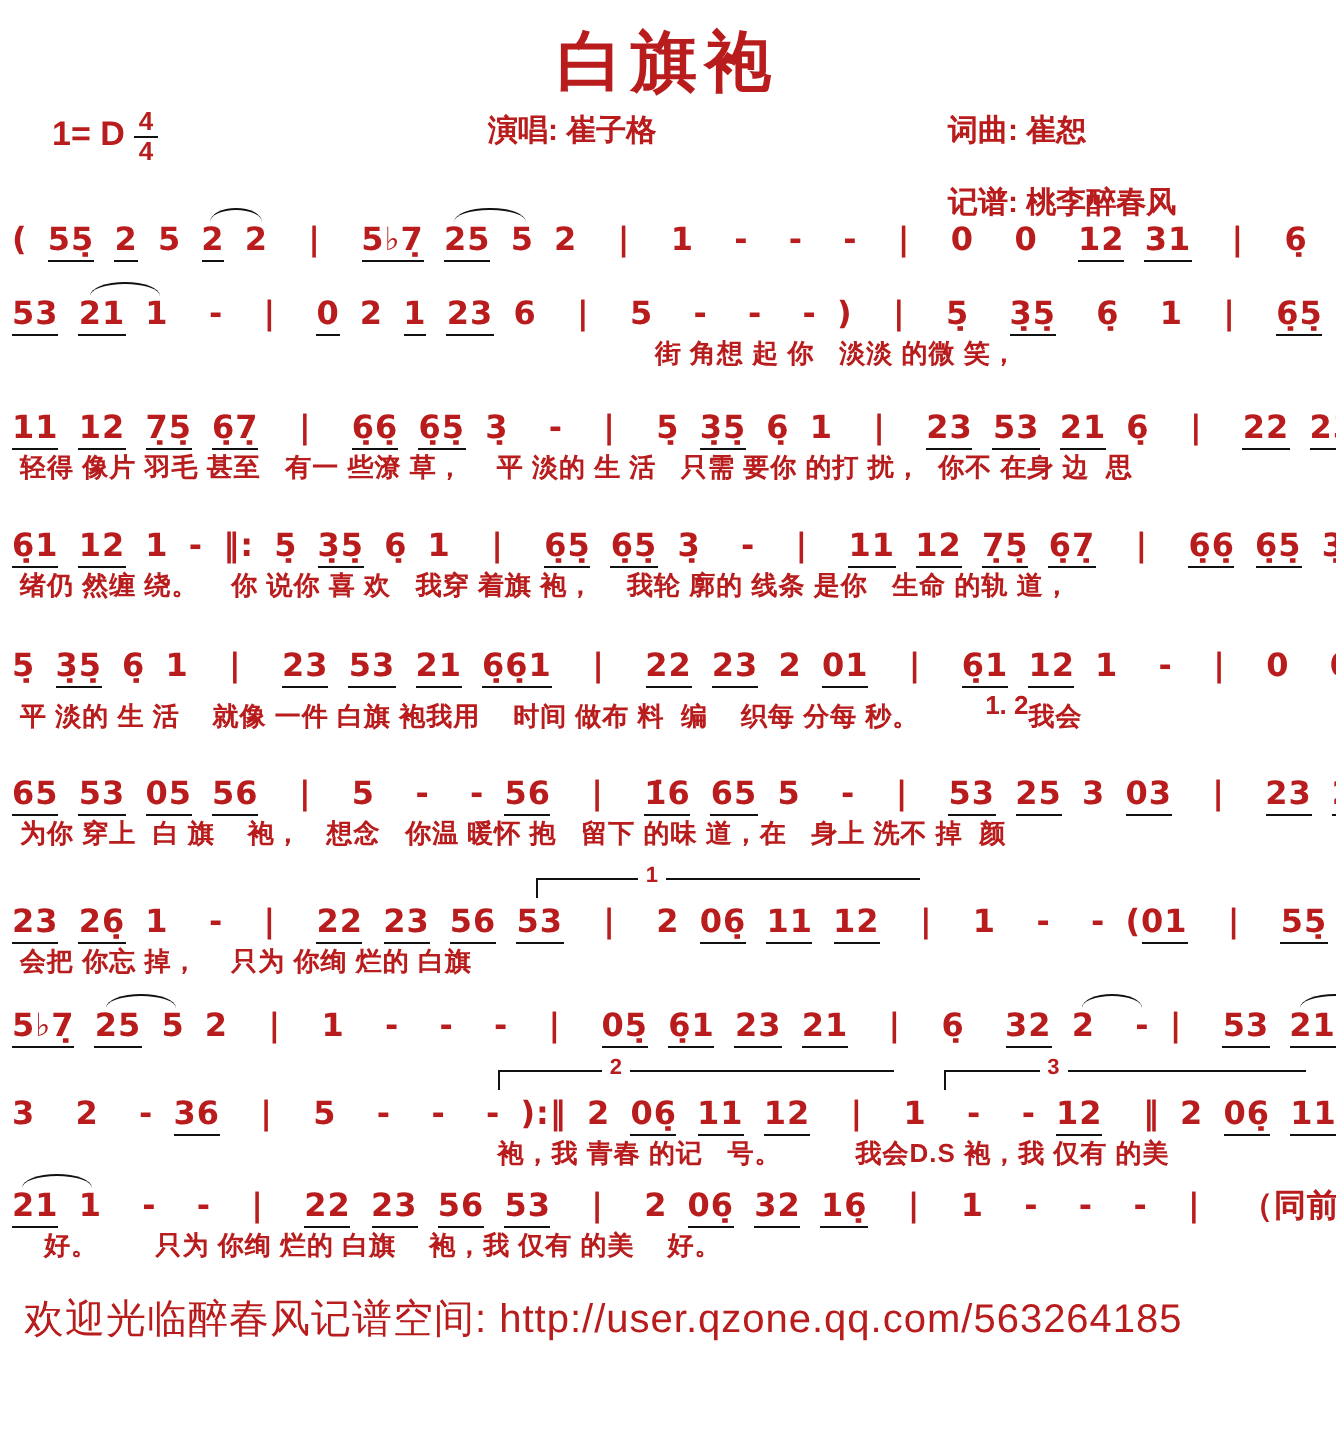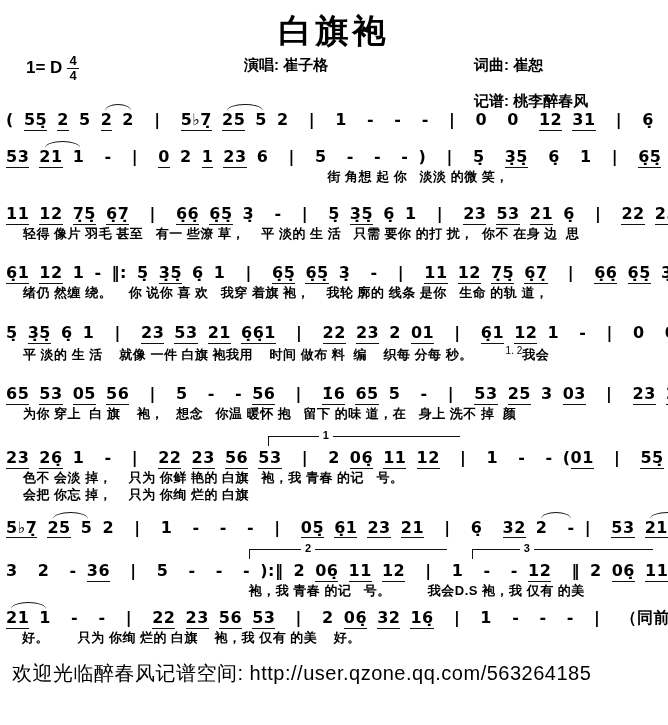--- a/index.html
+++ b/index.html
@@ -1,36 +1,36 @@
 <!DOCTYPE html>
 <html><head>
 <meta charset="utf-8">
 <style>
   html,body{margin:0;padding:0;background:#f6f6f6;}
-  .page{position:relative;width:668px;height:725px;background:#ffffff;color:#000000;
+  .page{position:relative;width:668px;height:725px;background:#ffffff;color:#b91c1c;
         font-family:"Liberation Sans","DejaVu Sans",sans-serif;overflow:hidden;}
   .title{text-align:center;font-size:33px;font-weight:bold;letter-spacing:4px;padding-top:12px;line-height:1.15;}
   .header{position:relative;height:52px;font-size:15px;font-weight:bold;}
   .key{position:absolute;left:26px;top:4px;font-size:17px;font-weight:bold;white-space:pre;}
   .ts{display:inline-block;vertical-align:middle;text-align:center;font-size:13px;line-height:1.05;font-weight:bold;margin-left:5px;}
   .ts .num{display:block;border-bottom:1.5px solid #111;padding:0 2px;}
   .ts .den{display:block;padding:0 2px;}
   .singer{position:absolute;left:244px;top:6px;}
   .composer{position:absolute;left:474px;top:6px;}
   .notator{position:absolute;left:474px;top:42px;}
   .score{padding:2px 6px 0 6px;}
   .system{position:relative;}
   .notation{font-family:"DejaVu Sans","Liberation Sans",sans-serif;font-weight:bold;font-size:16px;
             white-space:pre;letter-spacing:0.5px;word-spacing:4px;padding-top:7px;line-height:1.12;}
   .u{display:inline-block;border-bottom:1.7px solid #111;padding-bottom:1px;line-height:1.05;}
   .arc{position:relative;display:inline-block;}
   .arc::before{content:"";position:absolute;left:12%;right:10%;top:-7px;height:6px;
                border-top:1.4px solid #111;border-radius:50% 50% 0 0 / 100% 100% 0 0;}
-  .sup{font-size:10px;vertical-align:super;letter-spacing:0;font-weight:normal;}
-  .lyric{font-size:13px;white-space:pre;letter-spacing:0.5px;line-height:1.35;margin-left:17px;font-weight:bold;}
+  .sup{font-size:13px;vertical-align:super;letter-spacing:0;font-weight:bold;}
+  .lyric{font-size:13px;white-space:pre;letter-spacing:0.5px;line-height:1.35;margin-left:4px;font-weight:bold;}
   .mid-anno{font-size:12px;font-weight:bold;margin-left:57%;line-height:1.1;}
   .volta{position:absolute;border-top:1.5px solid #111;border-left:1.5px solid #111;height:9px;}
   .volta-label{position:absolute;top:-8px;left:26%;background:#fff;padding:0 4px;font-size:11px;font-weight:bold;}
   .sys-0{margin-bottom:10px}
   .sys-1{margin-bottom:13px}
   .sys-2{margin-bottom:15px}
   .sys-3{margin-bottom:15px}
   .sys-4{margin-bottom:15px}
   .sys-5{margin-bottom:9px}
   .sys-6{margin-bottom:8px;padding-top:10px}
@@ -78,21 +78,20 @@
       </div>
       <div class="system sys-5">
         <div class="notation"><span class="u">65</span> <span class="u">53</span> <span class="u">05</span> <span class="u">56</span>  |  5  -  - <span class="u">56</span>  |  <span class="u">1̇6</span> <span class="u">65</span> 5  -  |  <span class="u">53</span> <span class="u">25</span> 3 <span class="u">03</span>  |  <span class="u">23</span> <span class="u">21</span> 6̣   |</div>
         <div class="lyric lyric-0">为你 穿上  白 旗    袍，   想念   你温 暖怀 抱   留下 的味 道，在   身上 洗不 掉  颜</div>
       </div>
       <div class="system sys-6">
         <div class="volta volta-6-0">
           <span class="volta-label">1</span>
         </div>
         <div class="notation"><span class="u">23</span> <span class="u">26̣</span> 1  -  |  <span class="u">22</span> <span class="u">23</span> <span class="u">56</span> <span class="u">53</span>  |  2 <span class="u">06̣</span> <span class="u">11</span> <span class="u">12</span>  |  1  -  - (<span class="u">01</span>  |  <span class="u">55̣</span>  5   |</div>
-        <div class="lyric lyric-0">色不 会淡 掉，    只为 你鲜 艳的 白旗   袍，我 青春 的记   号。</div>
         <div class="lyric lyric-1">会把 你忘 掉，    只为 你绚 烂的 白旗</div>
       </div>
       <div class="system sys-7">
         <div class="notation"><span class="u">5♭7̣</span> <span class="arc"><span class="u">25</span> 5</span> 2  |  1  -  -  -  |  <span class="u">05̣</span> <span class="u">6̣1</span> <span class="u">23</span> <span class="u">21</span>  |  6̣  <span class="u">32</span> <span class="arc">2  -</span> |  <span class="u">53</span> <span class="arc"><span class="u">21</span> 1</span>   |</div>
       </div>
       <div class="system sys-8">
         <div class="volta volta-8-0">
           <span class="volta-label">2</span>
         </div>
         <div class="volta volta-8-1">

